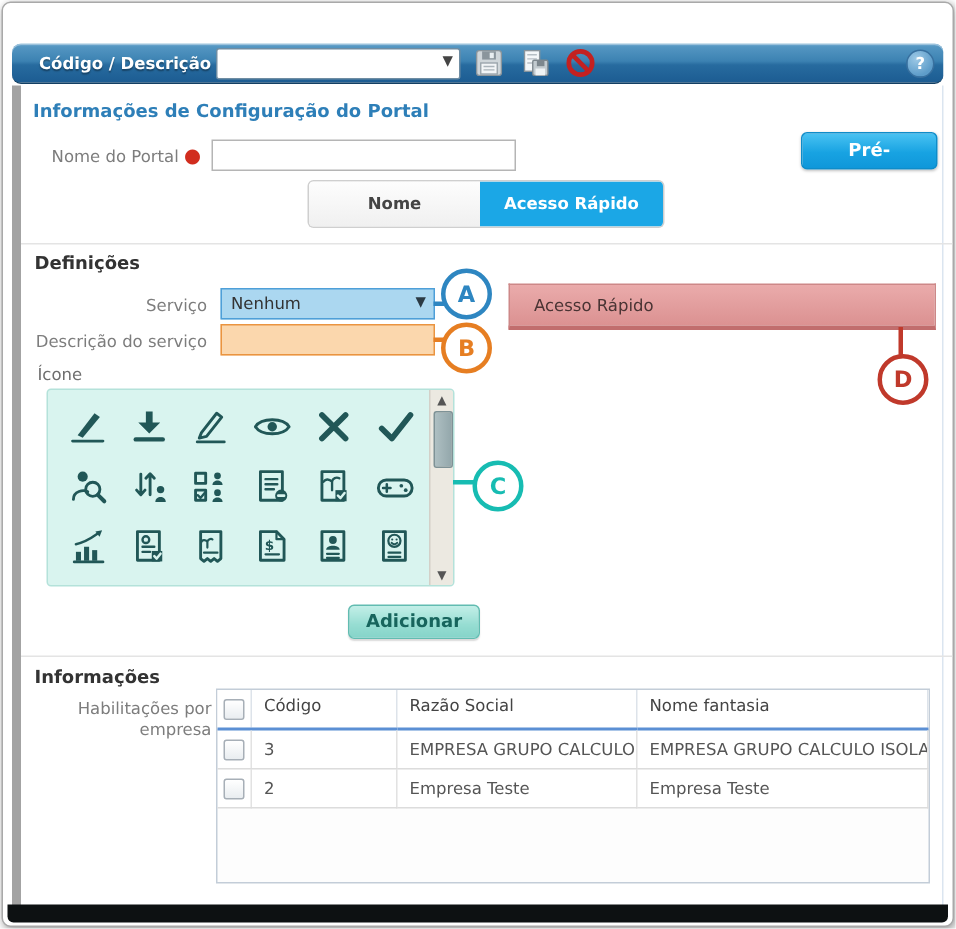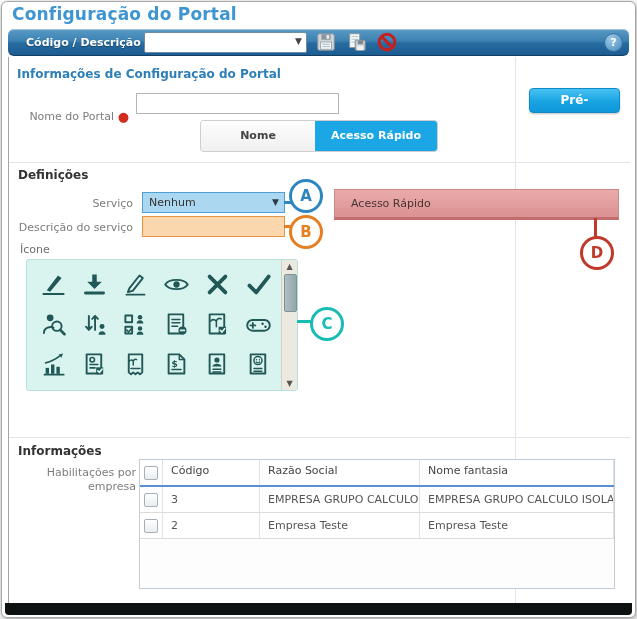--- a/index.html
+++ b/index.html
@@ -12,26 +12,26 @@
     border-bottom:1px solid #123f63;box-shadow:inset 0 1px 0 #9cc2dc;}
   .tb-label{position:absolute;left:18px;top:7px;font-size:11px;font-weight:bold;color:#fff;text-shadow:0 1px 1px rgba(0,0,0,.35);}
   .combo{position:absolute;left:136px;top:3px;width:161px;height:19px;background:#fff;border:1px solid #6f8da3;border-radius:2px;}
   .combo .arrow{position:absolute;right:4px;top:3px;font-size:9px;color:#444;}
   .tb-icon{position:absolute;top:2px;width:22px;height:22px;}
   .tb-save{left:307px;} .tb-saveas{left:338px;} .tb-cancel{left:368px;}
   .help{position:absolute;right:6px;top:4px;width:17px;height:17px;border-radius:50%;
     background:radial-gradient(circle at 35% 30%,#9dc9e6,#5d9cc9 70%);border:1px solid #38709f;
     color:#fff;font-size:11px;font-weight:bold;text-align:center;line-height:17px;}
   
-  .content{position:absolute;left:6px;top:55px;width:508px;height:549px;background:#fff;
-    border-left:1px solid #a3a3a3;border-right:1px solid #dbe5f0;border-bottom:1px solid #c9d9ea;box-sizing:border-box;}
+  .content{position:absolute;left:6px;top:55px;width:621px;height:549px;background:#fff;
+    border-left:6px solid #a3a3a3;border-right:1px solid #dbe5f0;border-bottom:1px solid #c9d9ea;box-sizing:border-box;}
   .section-heading-blue{position:absolute;left:8px;top:10px;font-size:12px;font-weight:bold;color:#2e7fb8;}
   .lbl{font-size:11px;color:#7d7d7d;}
   .req-dot{color:#d12d1e;font-size:13px;line-height:6px;vertical-align:middle;}
-  .nome-label{position:absolute;left:0;top:41px;width:120px;text-align:right;margin-top:12px;}
+  .nome-label{position:absolute;left:0;top:41px;width:120px;text-align:right;}
   .nome-input{position:absolute;left:127px;top:36px;width:193px;height:19px;border:1px solid #b5b5b5;background:#fff;font-size:11px;padding:0 4px;}
   .btn-preview{position:absolute;left:520px;top:31px;width:89px;height:23px;border:1px solid #0e8cc9;border-radius:4px;
     background:linear-gradient(#49c2f2,#18a3e2 55%,#0f97da);color:#fff;font-size:12px;font-weight:bold;text-align:center;line-height:22px;
     box-shadow:0 1px 2px rgba(0,0,0,.25);}
   .tab-group{position:absolute;left:192px;top:64px;height:30px;display:flex;border-radius:3px;overflow:hidden;box-shadow:0 0 0 1px #cfcfcf;}
   .tab{font-size:11px;font-weight:bold;line-height:30px;text-align:center;}
   .tab.inactive{width:114px;background:linear-gradient(#fdfdfd,#f0f0f0);color:#444;}
   .tab.active{width:122px;background:#1ba7e6;color:#fff;}
   .divider{position:absolute;left:0;width:621px;border-top:1px solid #e4e4e4;}
   .sec-title{position:absolute;left:9px;font-size:12px;font-weight:bold;color:#333;}
@@ -76,21 +76,20 @@
   table.grid .cbcol{width:22px;padding:0;text-align:center;}
   .cb{display:inline-block;width:12px;height:12px;border:1px solid #a7afb7;border-radius:2px;background:linear-gradient(#fff,#e9edf0);vertical-align:middle;}
   
   .bottombar{position:absolute;left:3px;right:3px;bottom:2px;height:12px;background:#0d1112;border-radius:0 0 4px 4px;}
 </style>
 </head>
 <body>
 
 <div class="window">
 
-  <div class="page-title">Configuração do Portal</div>
 
   <div class="toolbar">
     <span class="tb-label">Código / Descrição</span>
     <div class="combo">
       <span></span>
       <span class="arrow">▼</span>
     </div>
     <span class="tb-icon tb-save">
       <svg viewBox="0 0 24 24">
           <rect x="3" y="3" width="18" height="18" rx="2" fill="#cfd6da" stroke="#8a959c"></rect>
@@ -329,20 +328,21 @@
             </svg>
           </div>
         </div>
       <div class="iscroll">
         <div class="up">▲</div>
         <div class="thumb"></div>
         <div class="dn">▼</div>
       </div>
     </div>
 
+    <div class="btn-add">Adicionar</div>
 
     <div class="conn conn-a" style="background: rgb(46, 134, 193);"></div>
     <div class="ann ann-a" style="border-color: rgb(46, 134, 193); color: rgb(46, 134, 193);">A</div>
     <div class="conn conn-b" style="background: rgb(230, 126, 34);"></div>
     <div class="ann ann-b" style="border-color: rgb(230, 126, 34); color: rgb(230, 126, 34);">B</div>
     <div class="conn conn-c" style="background: rgb(23, 188, 178);"></div>
     <div class="ann ann-c" style="border-color: rgb(23, 188, 178); color: rgb(23, 188, 178);">C</div>
     <div class="conn conn-d" style="background: rgb(192, 57, 43);"></div>
     <div class="ann ann-d" style="border-color: rgb(192, 57, 43); color: rgb(192, 57, 43);">D</div>
 

